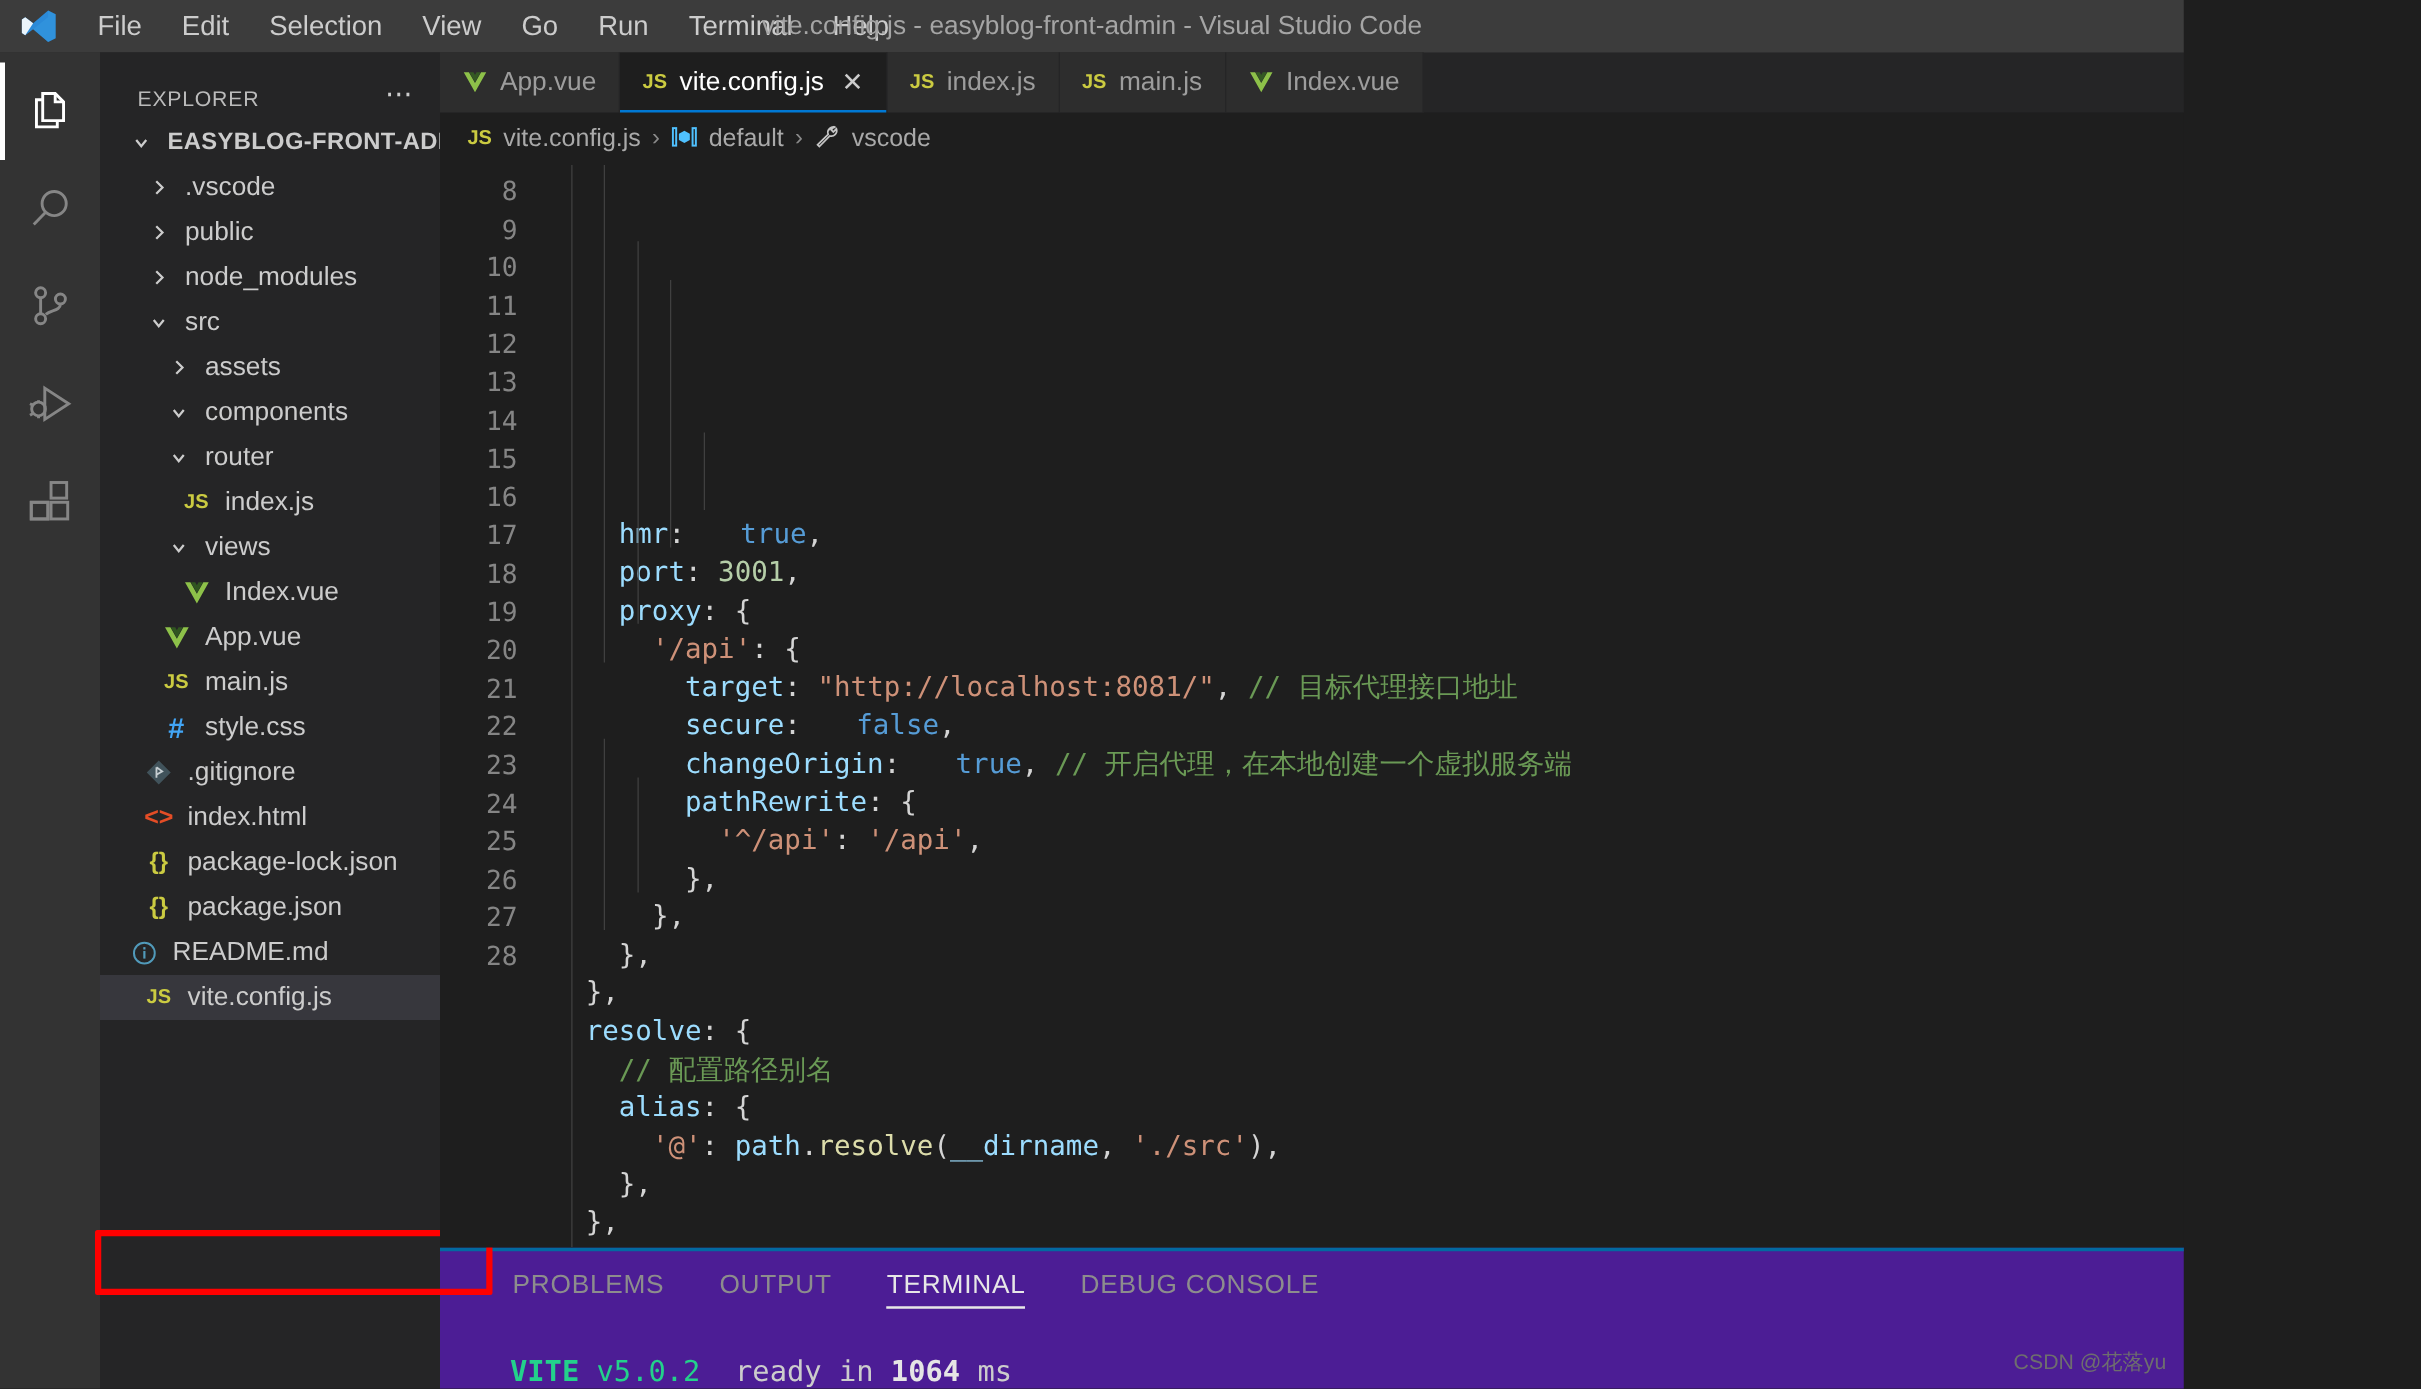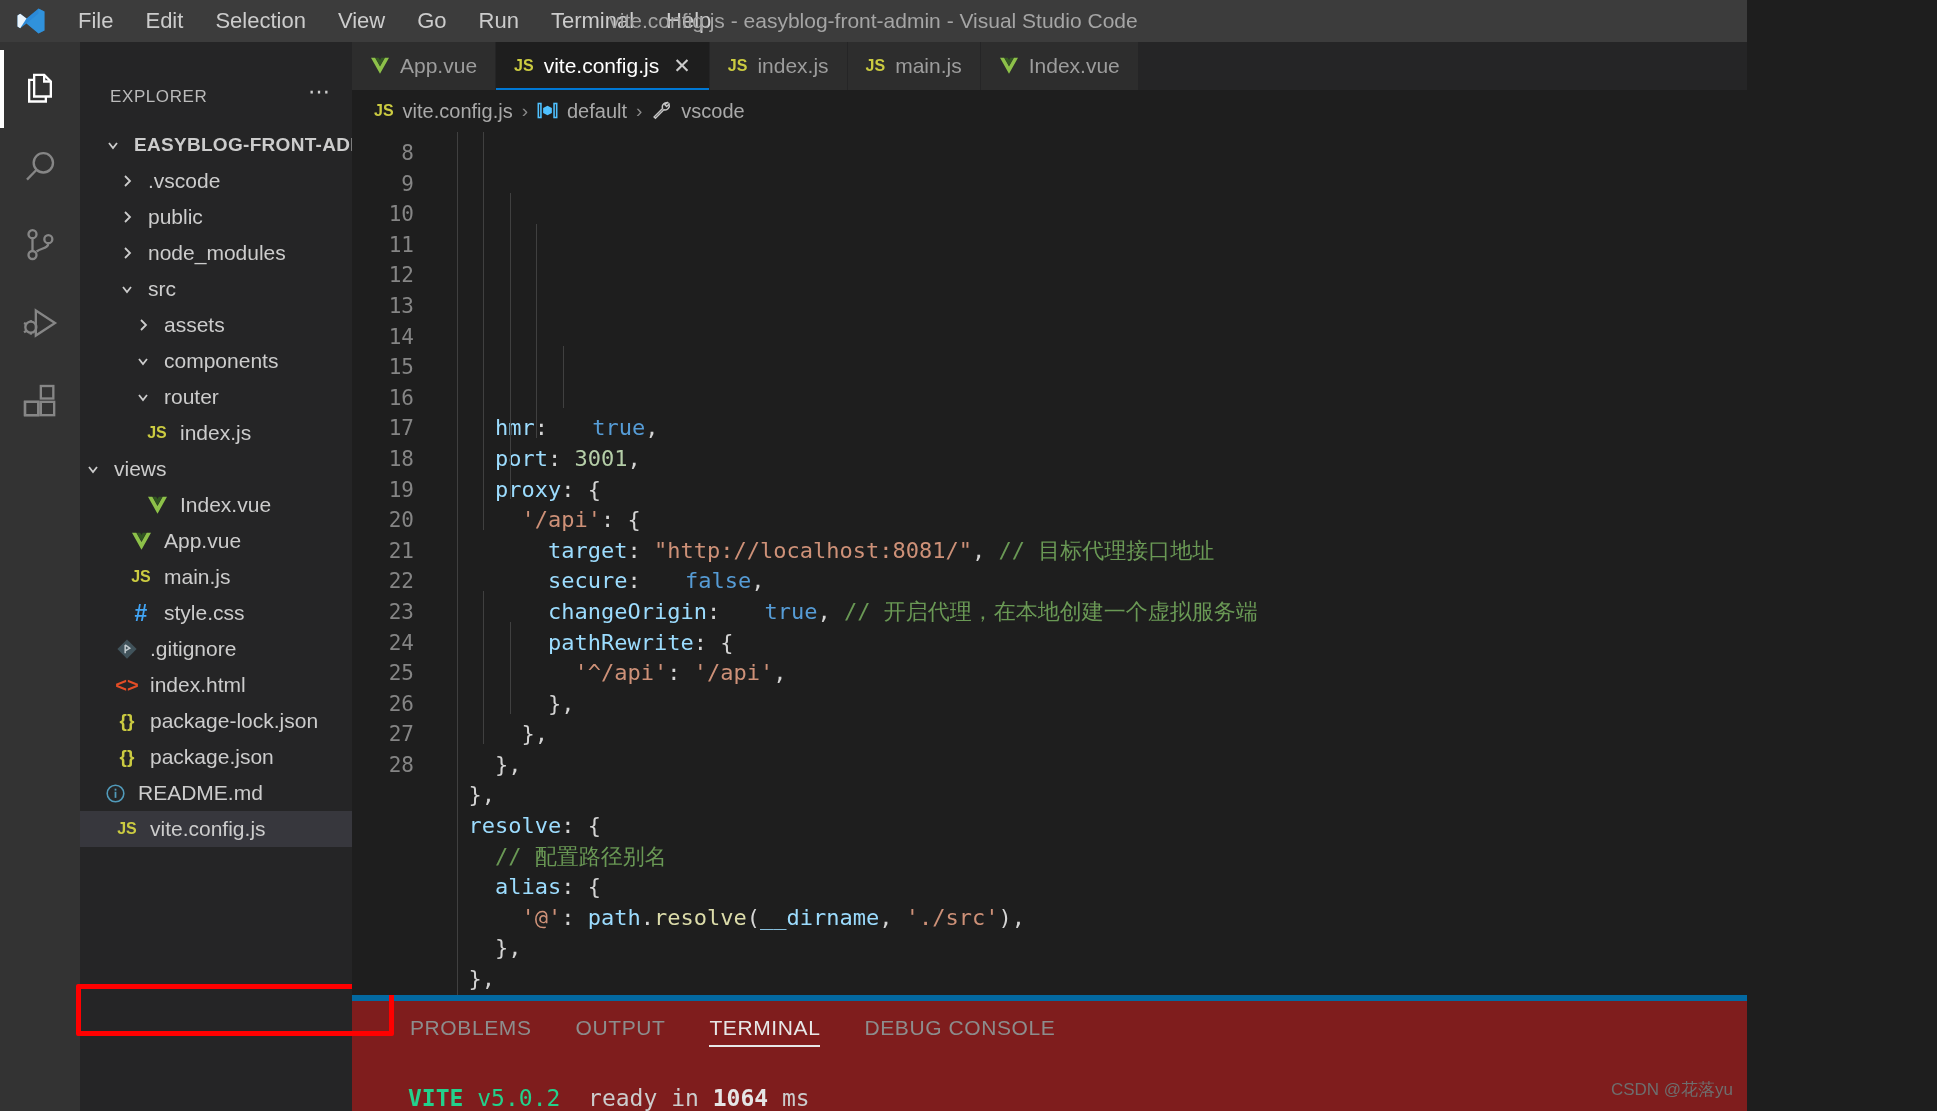--- a/index.html
+++ b/index.html
@@ -44,22 +44,22 @@
   .act-icon.active::before {
     content: ""; position: absolute; left: 0; top: 0; bottom: 0; width: 4px; background: #ffffff;
   }
 
   
   .sidebar {
     width: 272px; flex: 0 0 272px; background: #252526;
     display: flex; flex-direction: column; position: relative;
   }
   .sidebar-header {
-    height: 48px; display: flex; align-items: center; justify-content: space-between;
-    padding: 0 16px 0 30px; flex: 0 0 48px; margin-top: 31px;
+    height: 48px; display: flex; align-items: flex-end; justify-content: space-between;
+    padding: 0 16px 0 30px; flex: 0 0 48px;
   }
   .sidebar-title { color: #bbbbbb; font-size: 17px; letter-spacing: 0.6px; }
   .sidebar-dots { color: #cccccc; font-size: 22px; line-height: 10px; cursor: pointer; padding: 0 6px 10px; }
   .tree { padding-top: 6px; overflow: hidden; }
   .trow {
     height: 36px; display: flex; align-items: center; color: #cccccc; font-size: 21px;
     cursor: pointer; white-space: nowrap; position: relative;
   }
   .trow.root { font-weight: bold; font-size: 19px; letter-spacing: .3px; }
   .trow.selected { background: #37373d; }
@@ -130,21 +130,21 @@
   .k-num   { color: #b5cea8; }
   .k-cmt   { color: #6a9955; }
   .k-plain { color: #d4d4d4; }
   .k-fn    { color: #dcdcaa; }
   .k-url   { color: #ce9178; }
   .indent-guide {
     position: absolute; top: 0; bottom: 0; width: 1px; background: #404040;
   }
 
   
-  .panel { flex: 0 0 auto; background: #7f1d1d; border-top: 6px solid #0369a1; }
+  .panel { flex: 0 0 auto; background: #4c1d95; border-top: 3px solid #0369a1; }
   .panel-tabs { height: 54px; display: flex; align-items: center; padding-left: 36px; gap: 0; }
   .ptab {
     color: #8d8d8d; font-size: 21px; letter-spacing: .6px; padding: 0 22px; height: 54px;
     display: flex; align-items: center; cursor: pointer; position: relative;
   }
   .ptab.active { color: #e7e7e7; }
   .ptab.active::after {
     content: ""; position: absolute; left: 22px; right: 22px; bottom: 8px; height: 2px; background: #e7e7e7;
   }
   .terminal-body {
@@ -310,21 +310,21 @@
               </svg>
             </span>
           <span class="tlabel">router</span>
         </div>
 
         <div class="trow" style="padding-left:62px">
           <span class="ficon js">JS</span>
           <span class="tlabel">index.js</span>
         </div>
 
-        <div class="trow" style="">
+        <div class="trow" style="padding-left:50px">
           <span class="chev">
               <svg viewBox="0 0 16 16">
                 <polyline points="4,6 8,11 12,6"></polyline>
               </svg>
             </span>
           <span class="tlabel">views</span>
         </div>
 
         <div class="trow" style="padding-left:62px">
           <span class="ficon vue">

